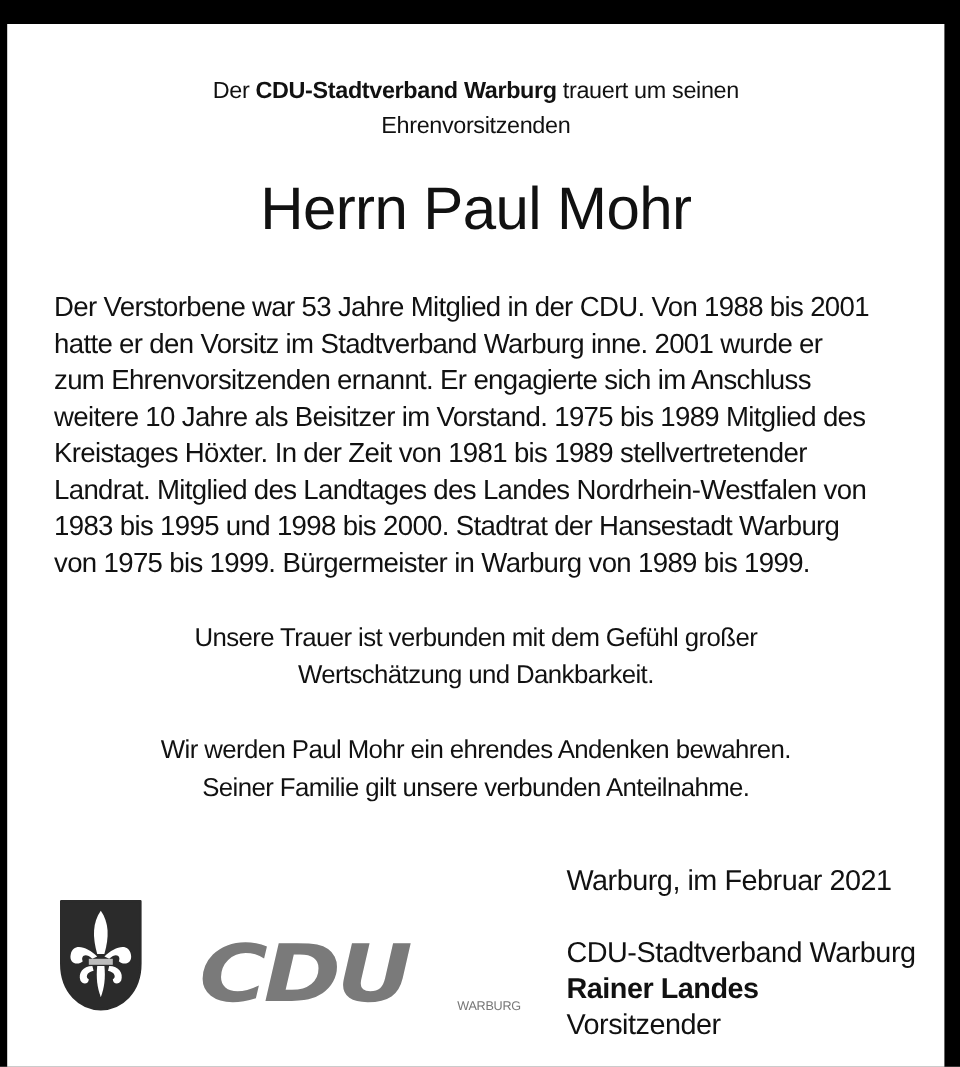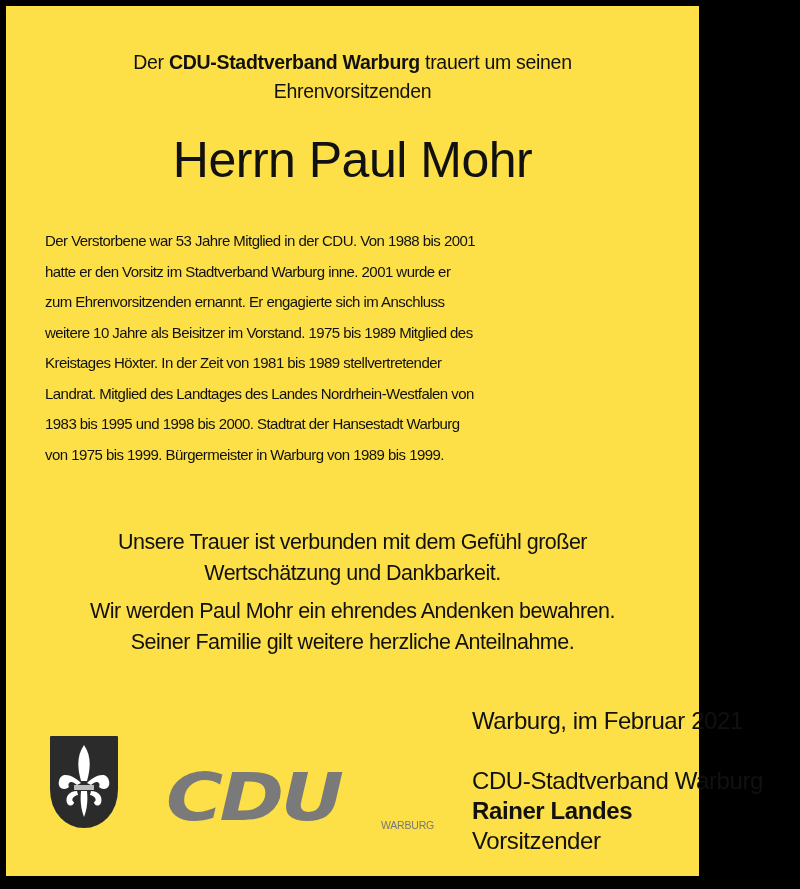--- a/index.html
+++ b/index.html
@@ -3,45 +3,45 @@
 <meta charset="utf-8">
 <style>
   html, body { margin: 0; padding: 0; }
   body {
     width: 800px; height: 889px; background: #000;
     position: relative; overflow: hidden;
     font-family: "Liberation Sans", "DejaVu Sans", sans-serif;
     color: #111;
   }
   .page {
-    position: absolute; left: 6px; top: 6px; width: 693px; height: 870px;
-    background: #fde047;
+    position: absolute; left: 6px; top: 20px; width: 781px; height: 870px;
+    background: #ffffff;
   }
   .intro {
     position: absolute; left: 0; right: 0; top: 42px;
     text-align: center; font-size: 19.5px; line-height: 29px;
     letter-spacing: -0.3px;
   }
   .intro b { font-weight: bold; }
   .name {
     position: absolute; left: 0; right: 0; top: 116px;
     text-align: center; font-size: 50px; line-height: 64px;
     letter-spacing: -0.5px; font-weight: normal;
   }
   .bio {
     position: absolute; left: 39px; top: 220px; width: 720px;
-    font-size: 15px; line-height: 30.5px; letter-spacing: -0.55px;
+    font-size: 23px; line-height: 30.5px; letter-spacing: -0.55px;
   }
   .bio span { display: block; white-space: nowrap; }
   .center-block {
     position: absolute; left: 0; right: 0; text-align: center;
     font-size: 21.5px; line-height: 30.5px; letter-spacing: -0.5px;
   }
   .center-block span { display: block; }
-  .mourning { top: 496px; margin-top: 25px; }
+  .mourning { top: 496px; }
   .remember { top: 590px; }
   .signature {
     position: absolute; left: 466px; top: 700px;
     font-size: 24px; line-height: 30px; letter-spacing: -0.4px;
   }
   .signature span { display: block; white-space: nowrap; }
   .signature .gap { height: 30px; }
   .signature .bold { font-weight: bold; }
   .crest {
     position: absolute; left: 41px; top: 727px; width: 74px; height: 96px;
@@ -80,21 +80,21 @@
     <span>von 1975 bis 1999. Bürgermeister in Warburg von 1989 bis 1999.</span>
   </div>
 
   <div class="center-block mourning">
     <span>Unsere Trauer ist verbunden mit dem Gefühl großer</span>
     <span>Wertschätzung und Dankbarkeit.</span>
   </div>
 
   <div class="center-block remember">
     <span>Wir werden Paul Mohr ein ehrendes Andenken bewahren.</span>
-    <span>Seiner Familie gilt weitere herzliche Anteilnahme.</span>
+    <span>Seiner Familie gilt unsere verbunden Anteilnahme.</span>
   </div>
 
   <div class="crest">
     <svg width="74" height="96" viewBox="0 0 74 96">
       <path d="M4 4 H70 V56 C70 80 54 94 37 94 C20 94 4 80 4 56 Z" fill="#2b2b2b" stroke="#2b2b2b" stroke-width="2" stroke-linejoin="round"></path>
       <g fill="#ffffff">
         <path d="M37 12 C30 22 30 34 34 48 L40 48 C44 34 44 22 37 12 Z"></path>
         <path d="M34 50 C26 42 14 38 12 48 C10 56 18 58 22 54 C20 50 24 46 30 52 Z"></path>
         <path d="M40 50 C48 42 60 38 62 48 C64 56 56 58 52 54 C54 50 50 46 44 52 Z"></path>
         <rect x="27" y="52" width="20" height="5" fill="#bdbdbd"></rect>

